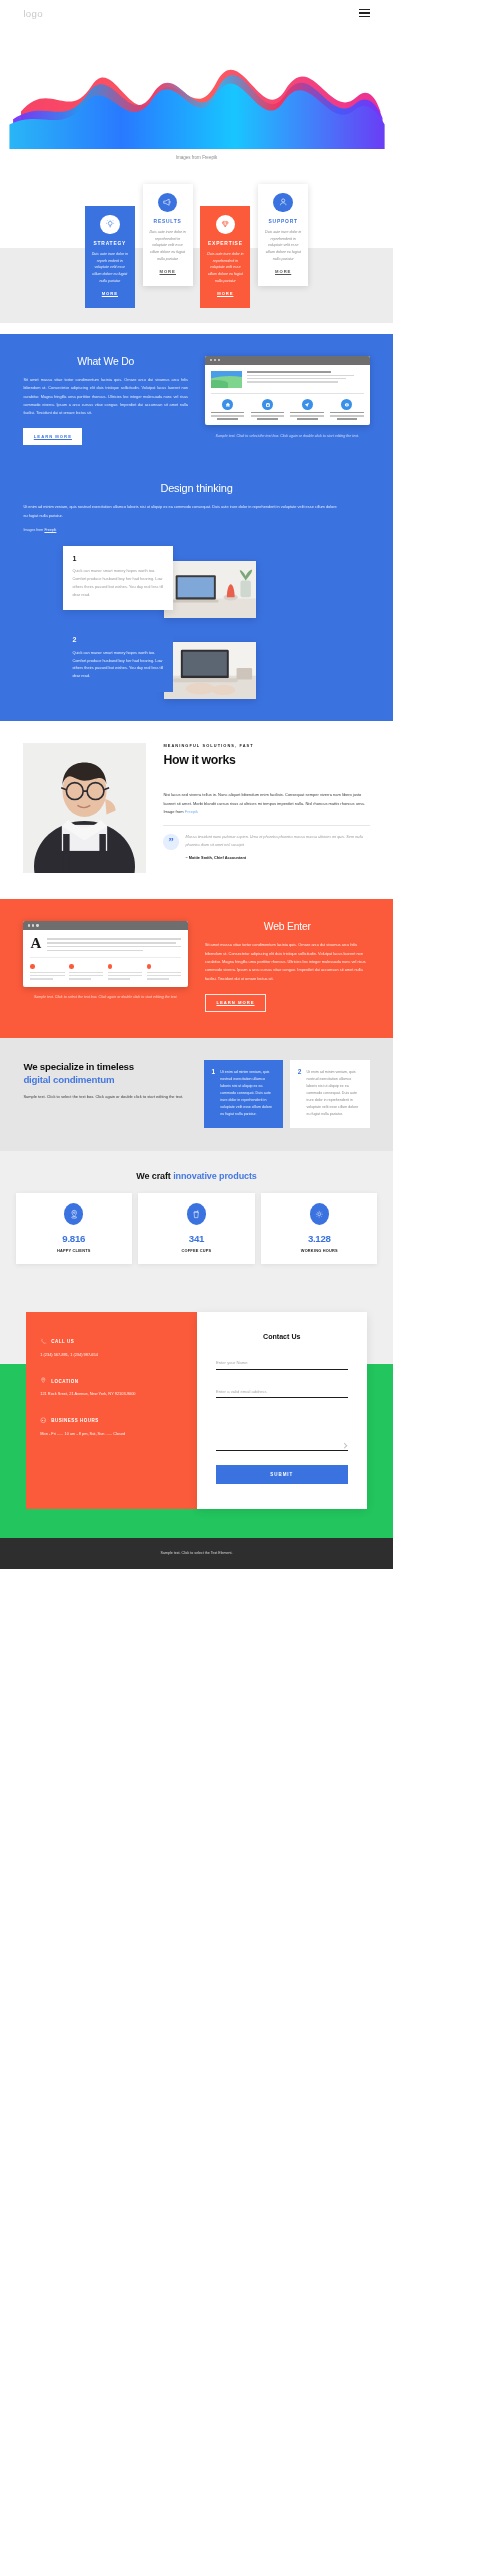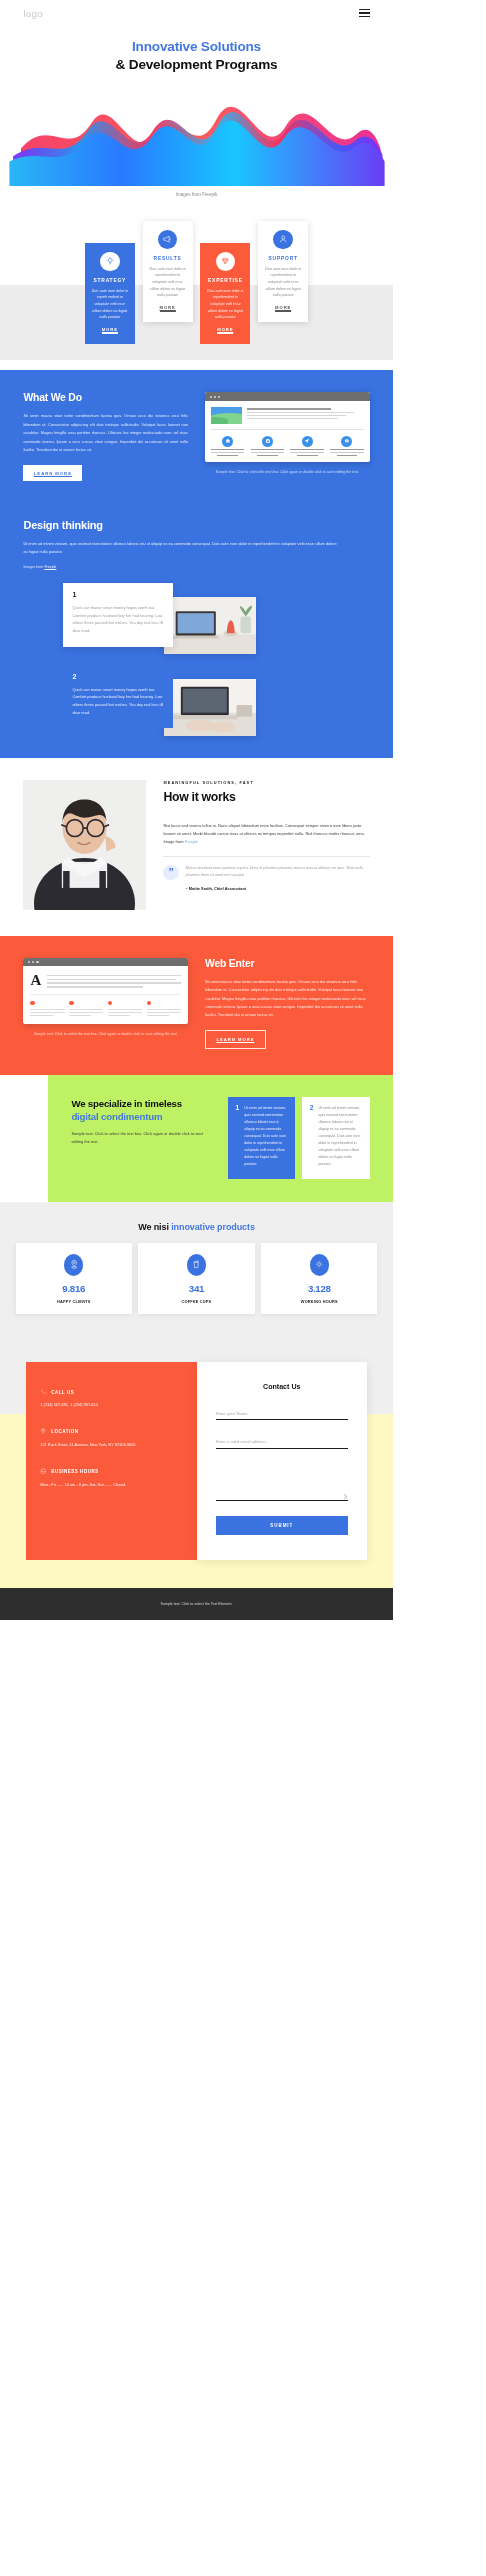--- a/index.html
+++ b/index.html
@@ -51,21 +51,21 @@
   .ctext { font-size:3.6px; line-height:1.85; font-style:italic; color:#8a8a8a; }
   .card.blue .ctext,.card.orange .ctext { color:rgba(255,255,255,.9); }
   .cmore { display:inline-block; margin-top:6.5px; font-size:4.2px; letter-spacing:0.9px;
            font-weight:600; border-bottom:0.6px solid currentColor; padding-bottom:0.6px; color:#555; }
   .card.blue .cmore,.card.orange .cmore { color:#fff; }
 
   
   .sec-blue { background:#3a72e0; color:#fff; padding:22px 23.4px 26px; }
   .row { display:flex; gap:17px; align-items:flex-start; }
   .col { flex:1; }
-  h2.big { font-size:10.4px; font-weight:700; letter-spacing:-0.2px; margin-bottom:9px; }
+  h2.big { font-size:10.4px; font-weight:400; letter-spacing:-0.2px; margin-bottom:9px;text-align:center; }
   .lead { font-size:3.9px; line-height:2.15; color:rgba(255,255,255,.86); text-align:justify; }
   .btn-light { display:inline-block; margin-top:10.4px; background:#fff; color:#3a72e0;
                font-size:4.2px; font-weight:700; letter-spacing:1px; padding:5.8px 10.4px; }
   .mock { background:#fff; border-radius:1.9px; overflow:hidden; box-shadow:0 1.9px 7.8px rgba(0,0,0,.18); }
   .mock-bar { background:#6e6e6e; height:9px; display:flex; align-items:center; gap:1.9px; padding:0 4.5px; }
   .mock-bar i { width:2.3px; height:2.3px; border-radius:50%; background:#d8d8d8; display:block; }
   .mock-body { padding:5.8px; }
   .mock-top { display:flex; gap:5.2px; }
   .mock-img { width:31px; height:17px; background:linear-gradient(#4a9de8 55%,#4a9de8 55%); position:relative; overflow:hidden; flex:none;}
   .mock-img:after{content:"";position:absolute;left:-3.9px;bottom:0;width:45px;height:11.7px;
@@ -99,21 +99,21 @@
   .numcard.inv p { color:rgba(255,255,255,.88); }
   .photo { width:92px; height:57px; margin-left:-9px; margin-top:14.3px; flex:none;
            box-shadow:0 1.9px 7.8px rgba(0,0,0,.14); overflow:hidden; position:relative; }
   .numrow.second { margin-top:10.4px; }
 
   
   .sec-white { background:#fff; padding:22px 23.4px 26px; }
   .portrait { width:123px; height:130px; flex:none; position:relative; overflow:hidden;
               background:#e8e8e8; }
   .eyebrow { font-size:3.9px; letter-spacing:1.1px; font-weight:700; color:#1d1d1d; margin-bottom:5.2px; }
-  h2.dark { font-size:12.3px; font-weight:700; color:#111; letter-spacing:-0.3px; margin-bottom:18px; }
+  h2.dark { font-size:12.3px; font-weight:700; color:#111; letter-spacing:-0.3px; margin-bottom:24px; }
   .body-dark { font-size:4px; line-height:2.05; color:#3d3d3d; }
   .body-dark a { color:#7ab0f0; text-decoration:none; }
   .divider { height:0.6px; background:#e6e6e6; margin:9px 0 8.4px; }
   .quote { display:flex; gap:6.5px; align-items:flex-start; }
   .qmark { width:15.6px;height:15.6px;border-radius:50%;background:#e4eefc;flex:none;
            display:flex;align-items:center;justify-content:center;color:#3a72e0;
            font-size:10.4px;font-weight:700;line-height:1;font-family:"Liberation Serif",serif;}
   .qtext { font-size:3.8px; line-height:2; font-style:italic; color:#9a9a9a; }
   .qauthor { font-size:3.9px; font-weight:700; color:#1d1d1d; margin-top:5.8px; }
 
@@ -131,21 +131,21 @@
   .m2lines { flex:1; display:flex; flex-direction:column; gap:2.3px; padding-top:1.9px; }
   .m2lines s { height:1.6px; background:#d8d8d8; display:block; }
   .m2hr { height:0.6px;background:#ececec;margin:1.3px 0 6.5px; }
   .m2cols { display:flex; justify-content:space-between; gap:4.5px; }
   .m2c { flex:1; display:flex; flex-direction:column; gap:1.9px; align-items:flex-start; }
   .m2c .dot { width:4.5px;height:4.5px;border-radius:50%;background:#fb5b3b;margin-bottom:1.3px; }
   .m2c s { height:1.3px;background:#dcdcdc;display:block;width:100%; }
   .m2c s.sh { width:65%; }
 
   
-  .sec-grey { background:#bef264; padding:22px 23.4px 23.4px;margin-left:48px; }
+  .sec-grey { background:#e5e5e5; padding:22px 23.4px 23.4px; }
   h2.spec { font-size:9.7px; font-weight:700; line-height:1.35; letter-spacing:-0.2px; color:#111; }
   h2.spec .accent { color:#4478e0; }
   .spec-sub { font-size:4px; line-height:2; color:#3d3d3d; margin-top:6.5px; }
   .spec-cards { display:flex; gap:6.5px; }
   .scard { flex:1; display:flex; gap:5.2px; padding:8.4px 7.8px 10.4px; }
   .scard.blue { background:#3a72e0; color:#fff; }
   .scard.white{ background:#fff; color:#8a8a8a; }
   .scard .sn { font-size:6.5px; font-weight:700; line-height:1; flex:none; }
   .scard.blue .sn { color:#fff; }
   .scard.white .sn { color:#3a72e0; }
@@ -158,21 +158,21 @@
   h2.stats-title .accent { color:#4478e0; }
   .stat-row { display:flex; gap:6.5px; justify-content:center; }
   .stat { flex:1; background:#fff; padding:10.4px 3.9px 10.4px; box-shadow:0 1.3px 5.2px rgba(0,0,0,.08); }
   .stat .sicon { width:19.5px;height:22px;border-radius:50%;background:#3a72e0;margin:0 auto 7.8px;
                  display:flex;align-items:center;justify-content:center; }
   .stat .sicon svg { width:10.4px;height:10.4px; }
   .stat .num { font-size:9.7px; font-weight:700; color:#3a72e0; letter-spacing:-0.3px; margin-bottom:4.5px; }
   .stat .lbl { font-size:3.9px; font-weight:700; color:#1d1d1d; letter-spacing:0.2px; }
 
   
-  .contact-wrap { background:#fef9c3; position:relative; padding:26px 0 28.6px; }
+  .contact-wrap { background:#22c55e; position:relative; padding:26px 0 28.6px; }
   .contact-wrap .greytop { position:absolute; left:0; right:0; top:0; height:78px; background:#efefef; }
   .contact-row { position:relative; display:flex; justify-content:center; padding:0 26px; }
   .cinfo { width:50%; background:#fb5b3b; color:#fff; padding:26px 14.3px; }
   .ci-item { margin-bottom:19.5px; }
   .ci-item:last-child { margin-bottom:0; }
   .ci-head { display:flex; align-items:center; gap:4.5px; font-size:4.5px; font-weight:700;
              letter-spacing:0.5px; margin-bottom:6.5px; }
   .ci-head svg { width:6.5px;height:6.5px;flex:none; }
   .ci-val { font-size:3.9px; color:rgba(255,255,255,.93); line-height:1.6; }
   .cform { width:50%; background:#fff; box-shadow:0 1.9px 9px rgba(0,0,0,.1); padding:21px 19.5px 25px; }
@@ -202,24 +202,20 @@
   <div class="topbar">
     <div class="logo">logo</div>
     <div class="burger">
       <span></span>
         <span></span>
         <span></span>
     </div>
   </div>
 
   <div class="hero">
-    <h1>
-      <span class="blue">Innovative Solutions</span>
-      <span class="dark">&amp; Development Programs</span>
-    </h1>
     <div class="wavewrap">
       <svg viewBox="0 0 750 150" preserveAspectRatio="none">
         <defs>
           <linearGradient id="g1" x1="0" y1="0" x2="1" y2="0">
             <stop offset="0" stop-color="#7b2ff7"></stop>
               <stop offset="18%" stop-color="#2196f3"></stop>
             <stop offset="38%" stop-color="#f5325b"></stop>
               <stop offset="55%" stop-color="#29b6f6"></stop>
             <stop offset="72%" stop-color="#f5325b"></stop>
               <stop offset="88%" stop-color="#3d5afe"></stop>
@@ -539,21 +535,21 @@
             <div class="sn">2</div>
             <p>Ut enim ad minim veniam, quis nostrud exercitation ullamco laboris nisi ut aliquip ex ea commodo consequat. Duis aute irure dolor in reprehenderit in voluptate velit esse cillum dolore eu fugiat nulla pariatur.</p>
           </div>
         </div>
       </div>
     </div>
   </div>
 
   <div class="sec-stats">
     <h2 class="stats-title">
-      <span>We nisi </span><span class="accent">innovative products</span>
+      <span>We craft </span><span class="accent">innovative products</span>
     </h2>
     <div class="stat-row">
 
 
       <div class="stat">
         <div class="sicon">
           <svg viewBox="0 0 24 24" fill="none" stroke="#fff" stroke-width="1.3">
             <path d="M12 3a5.2 5.2 0 0 1 5.2 5.2c0 4-5.2 9.3-5.2 9.3S6.8 12.2 6.8 8.2A5.2 5.2 0 0 1 12 3z"></path>
             <circle cx="12" cy="8.3" r="1.9"></circle>
               <ellipse cx="12" cy="19.4" rx="6" ry="1.8"></ellipse>

